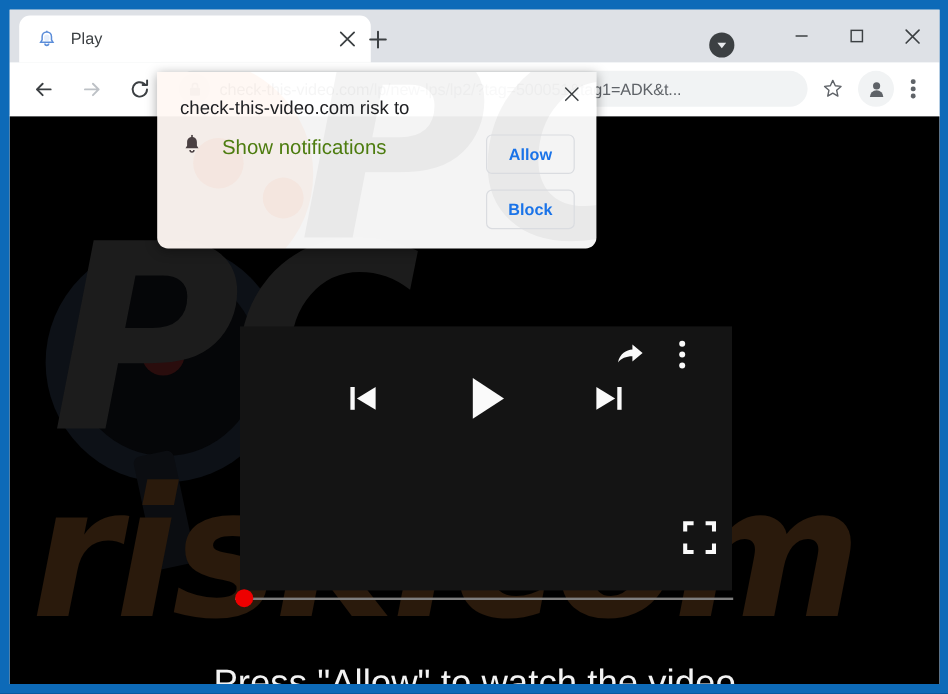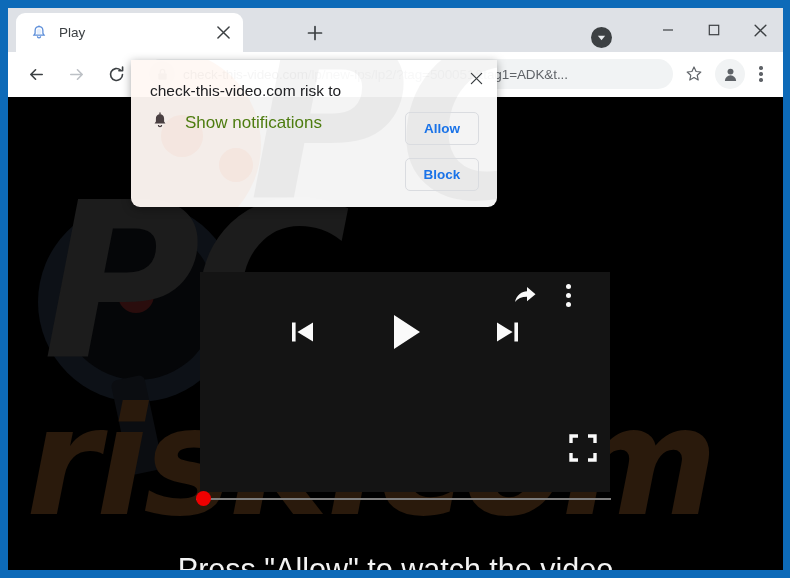--- a/index.html
+++ b/index.html
@@ -32,21 +32,21 @@
   
   .tabstrip {
     position: relative;
     height: 44px;
     background: #dee1e6;
   }
 
   .tab {
     position: absolute;
     left: 8px; top: 5px;
-    width: 227px; height: 39px;
+    width: 293px; height: 39px;
     background: #ffffff;
     border-radius: 9px 9px 0 0;
     display: flex;
     align-items: center;
     padding: 0 9px 0 14px;
   }
 
   .tab-favicon {
     width: 18px; height: 18px;
     flex: 0 0 18px;

